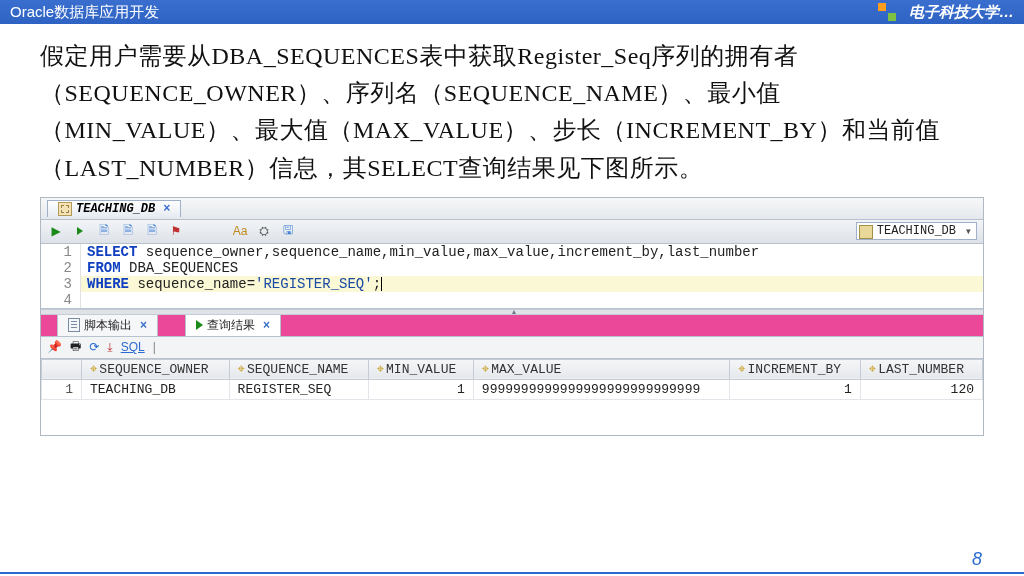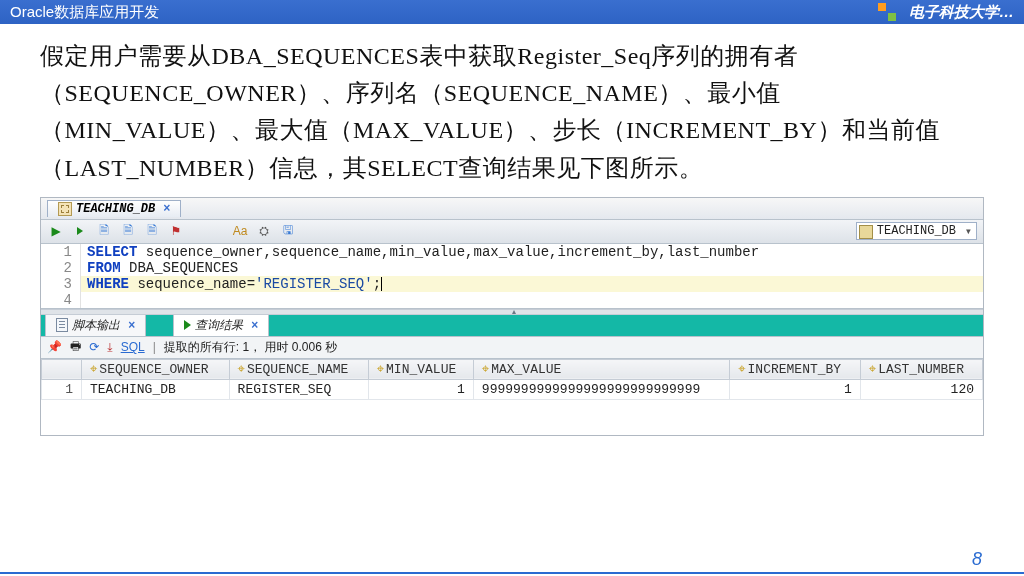--- a/index.html
+++ b/index.html
@@ -48,21 +48,21 @@
   .codeline { flex:1; padding:0 6px; white-space:pre; }
   .sql-row.current .codeline { background:#fbf8d6; }
   .kw { color:#1040c0; font-weight:bold; }
   .str { color:#1a4aa3; }
   .cursor { border-left:1px solid #000; display:inline-block; height:14px; vertical-align:middle; }
 
   .ide-splitter { height:6px; background:#dfe3e8; border-top:1px solid #c5ccd5; border-bottom:1px solid #c5ccd5; position:relative; }
   .ide-splitter::after{content:"▴";position:absolute;left:50%;top:-3px;font-size:8px;color:#6b7785;}
 
   
-  .out-tabs { height:22px; background:#14b8a6; border-bottom:1px solid #b8c2cc; display:flex; align-items:flex-end; padding-left:4px;font-style:italic; }
+  .out-tabs { height:22px; background:#ec4899; border-bottom:1px solid #b8c2cc; display:flex; align-items:flex-end; padding-left:16px; }
   .outtab { padding:2px 10px; border:1px solid #b8c2cc; border-bottom:none; background:#f6f7f9; display:flex; align-items:center; gap:4px; font-size:12px; margin-right:-1px; }
   .outtab.active { background:#fff;margin-left:28px; }
   .play-green { width:0;height:0;border-left:7px solid #1b8a1b;border-top:5px solid transparent;border-bottom:5px solid transparent; display:inline-block; }
   .doc-icon { width:12px;height:14px;border:1px solid #7a8aa0;background:#f4f7fb;display:inline-block;position:relative;}
   .doc-icon::after{content:"";position:absolute;top:2px;left:2px;right:2px;height:1px;background:#7a8aa0;box-shadow:0 3px 0 #7a8aa0,0 6px 0 #7a8aa0;}
 
   .out-toolbar { height:22px; background:#f2f4f6; border-bottom:1px solid #b8c2cc; display:flex; align-items:center; gap:8px; padding:0 6px; font-size:12px; }
   .pin { color:#b33; }
   .sql-link { color:#2a6bd1; text-decoration:underline; }
 
@@ -159,21 +159,20 @@
       </div>
     </div>
 
     <div class="out-toolbar">
       <span class="pin">📌</span>
       <span>🖶</span>
       <span style="color:#2a6bd1;">⟳</span>
       <span style="color:#b33;">⤓</span>
       <span class="sql-link">SQL</span>
       <span style="color:#888;">|</span>
-      <span>提取的所有行: 1， 用时 0.006 秒</span>
     </div>
 
     <div class="result">
       <table class="rt">
         <thead>
             <tr>
           <th class="rownum"></th>
           <th><span class="key-icon">⌖</span><span>SEQUENCE_OWNER</span></th>
           <th><span class="key-icon">⌖</span><span>SEQUENCE_NAME</span></th>
           <th><span class="key-icon">⌖</span><span>MIN_VALUE</span></th>

